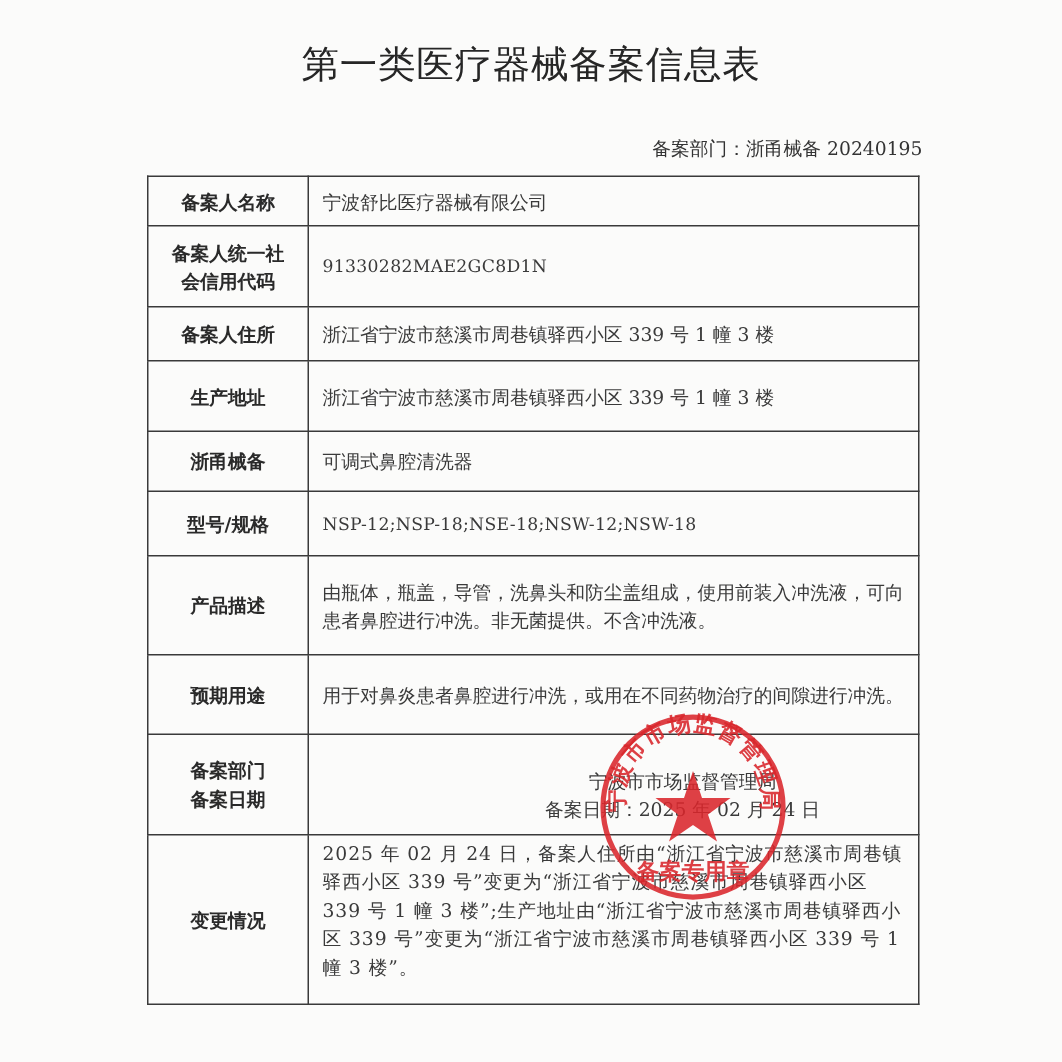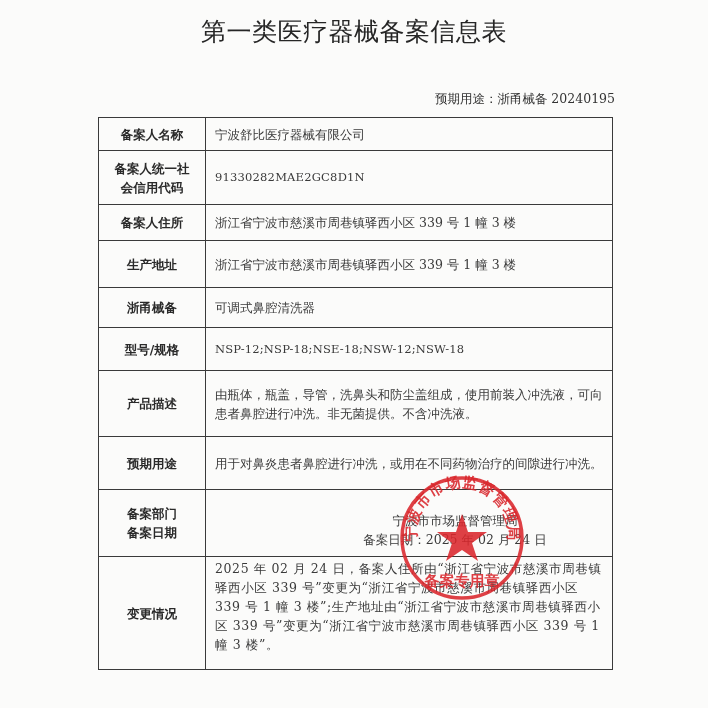--- a/index.html
+++ b/index.html
@@ -11,21 +11,21 @@
     width: 708px;
     height: 708px;
     position: relative;
     overflow: hidden;
     font-family: "DejaVu Serif", "Liberation Serif", serif;
     color: #2b2b2b;
   }
   .title {
     position: absolute;
     left: 0;
-    top: 15px;
+    top: 26px;
     width: 708px;
     text-align: center;
     font-family: "DejaVu Sans", "Liberation Sans", sans-serif;
     font-size: 25px;
     letter-spacing: 0.5px;
     color: #262626;
   }
   .record-no {
     position: absolute;
     right: 93px;
@@ -82,21 +82,21 @@
     width: 128px;
     height: 128px;
     pointer-events: none;
   }
 </style>
 </head>
 <body>
 
 <div class="title">第一类医疗器械备案信息表</div>
 
-<div class="record-no"><span>预期用途：</span><span>浙甬械备 20240195</span></div>
+<div class="record-no"><span>备案部门：</span><span>浙甬械备 20240195</span></div>
 
 <table class="record">
   <tbody>
       <tr style="height:33px">
     <td class="label">备案人名称</td>
     <td class="value">宁波舒比医疗器械有限公司</td>
   </tr>
   <tr style="height:54px">
     <td class="label">
       <div>备案人统一社</div>

